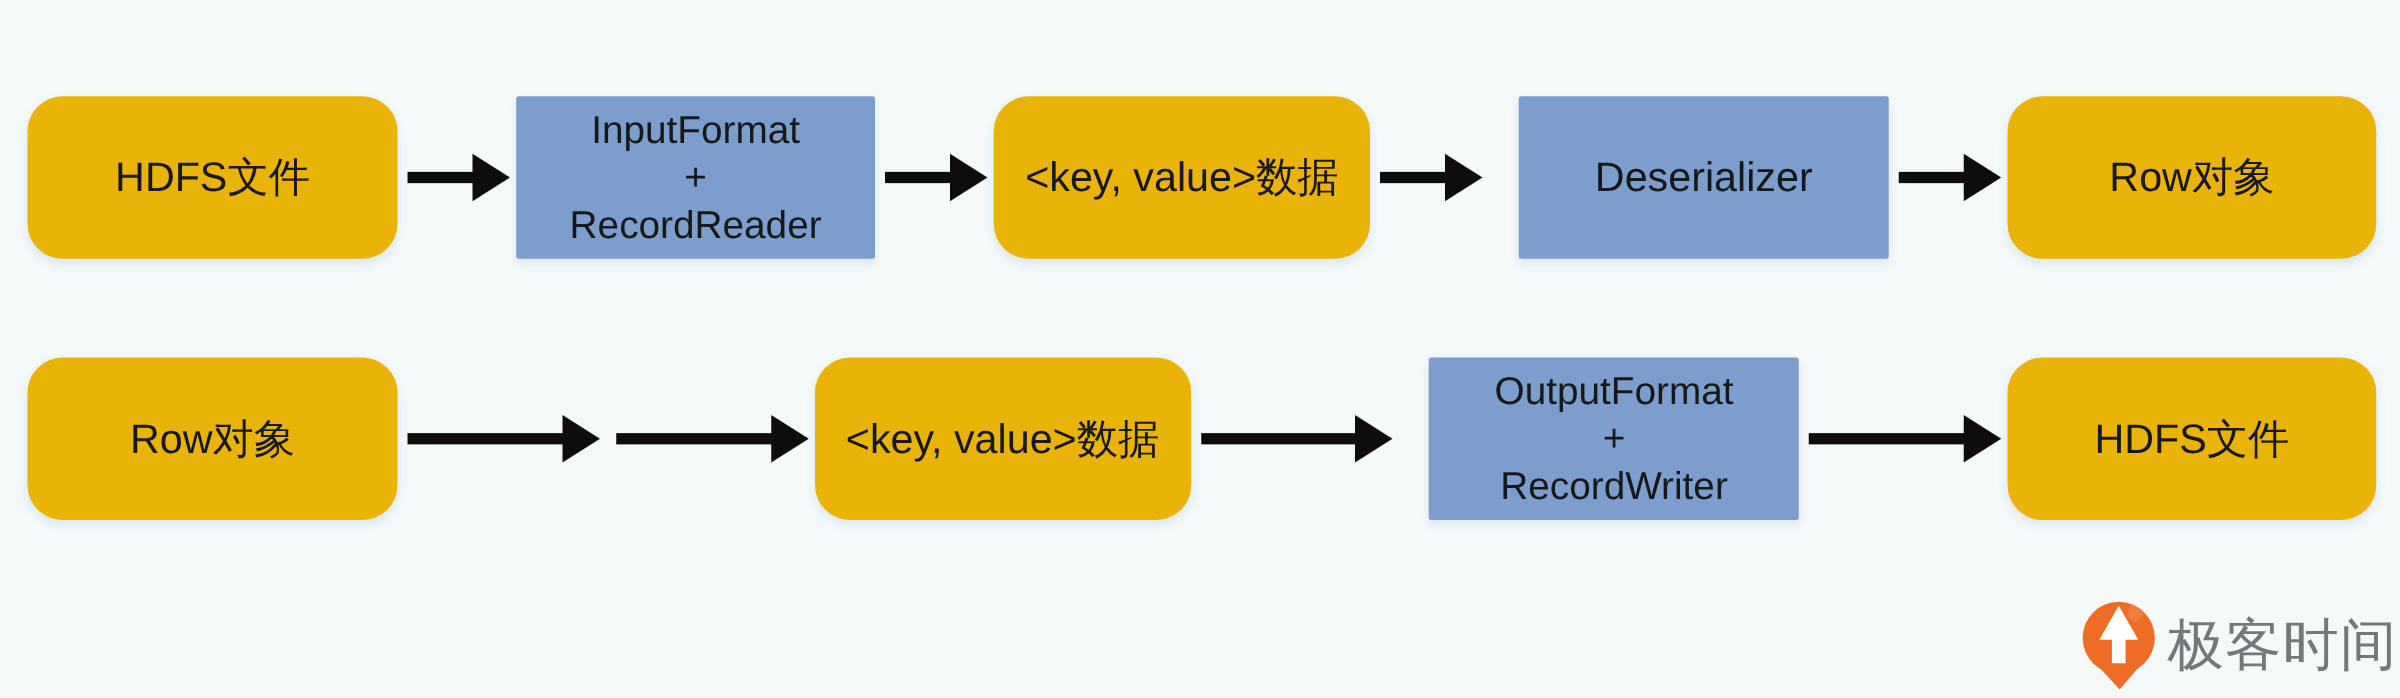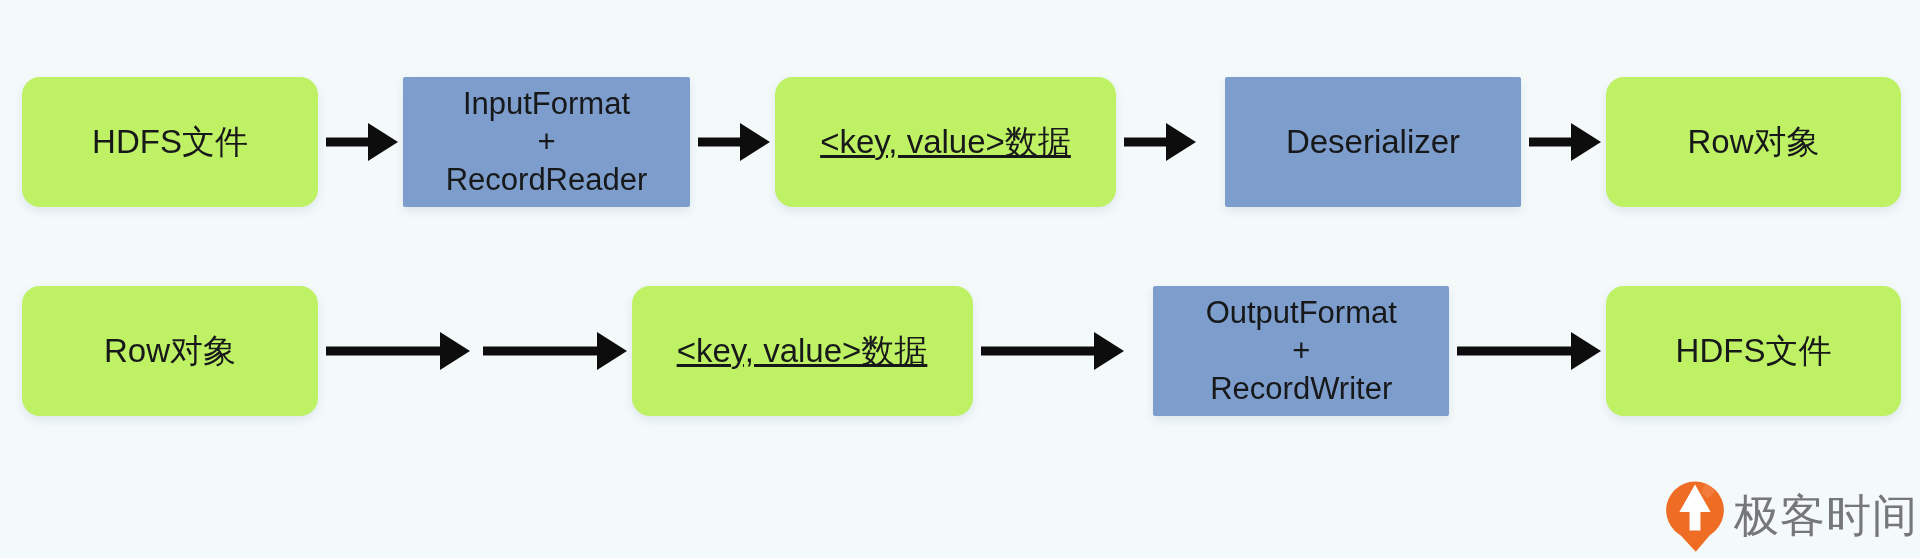--- a/index.html
+++ b/index.html
@@ -26,27 +26,27 @@
     flex: 0 0 auto;
     display: flex;
     align-items: center;
     justify-content: center;
     text-align: center;
     color: #17181a;
     font-size: 33px;
     white-space: pre-line;
     box-shadow: 0 4px 8px rgba(110, 145, 175, 0.16);
   }
-  .box.light { background: #bef264; border-radius: 18px; }
+  .box.light { background: #eab308; border-radius: 28px; }
   .box.dark  { background: #7d9dcc; border-radius: 2px; }
   .box.multi { font-size: 31px; line-height: 1.22; }
 
   .c1 { width: 296px; }
   .c2 { width: 287px; }
-  .c3 { width: 341px; text-decoration: underline; }
+  .c3 { width: 301px; }
   .c4 { width: 296px; margin-left: 24px; }
   .c5 { width: 295px; }
 
   .arrow {
     flex: 1 1 auto;
     position: relative;
     height: 100%;
     margin: 0 5px;
   }
   .arrow::before {

